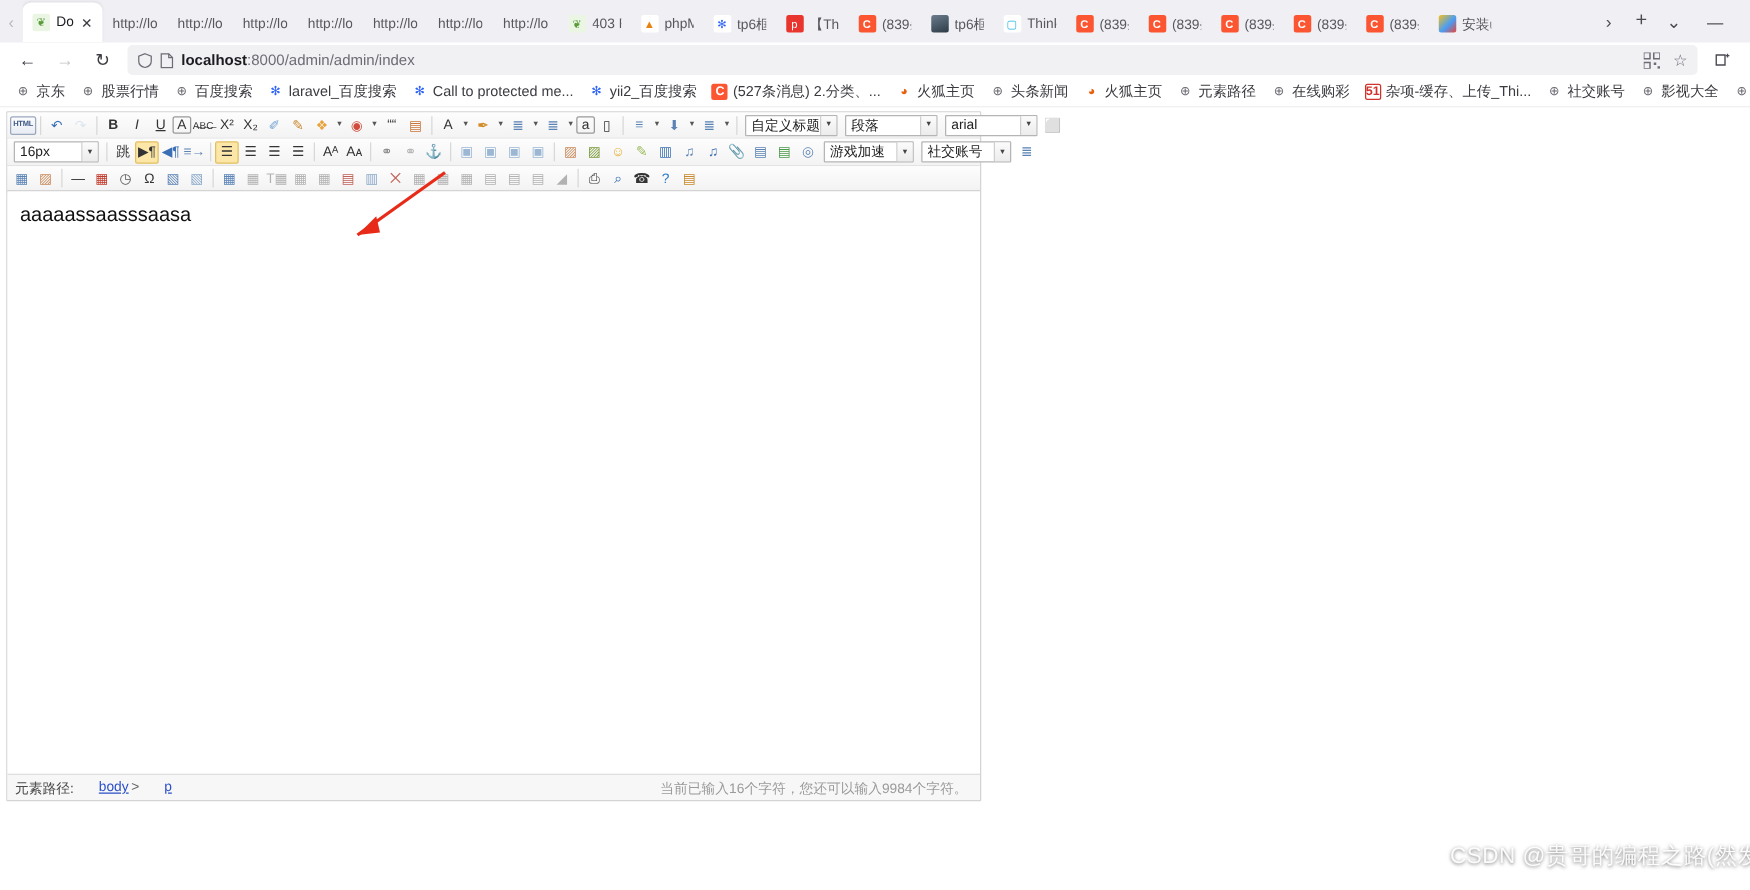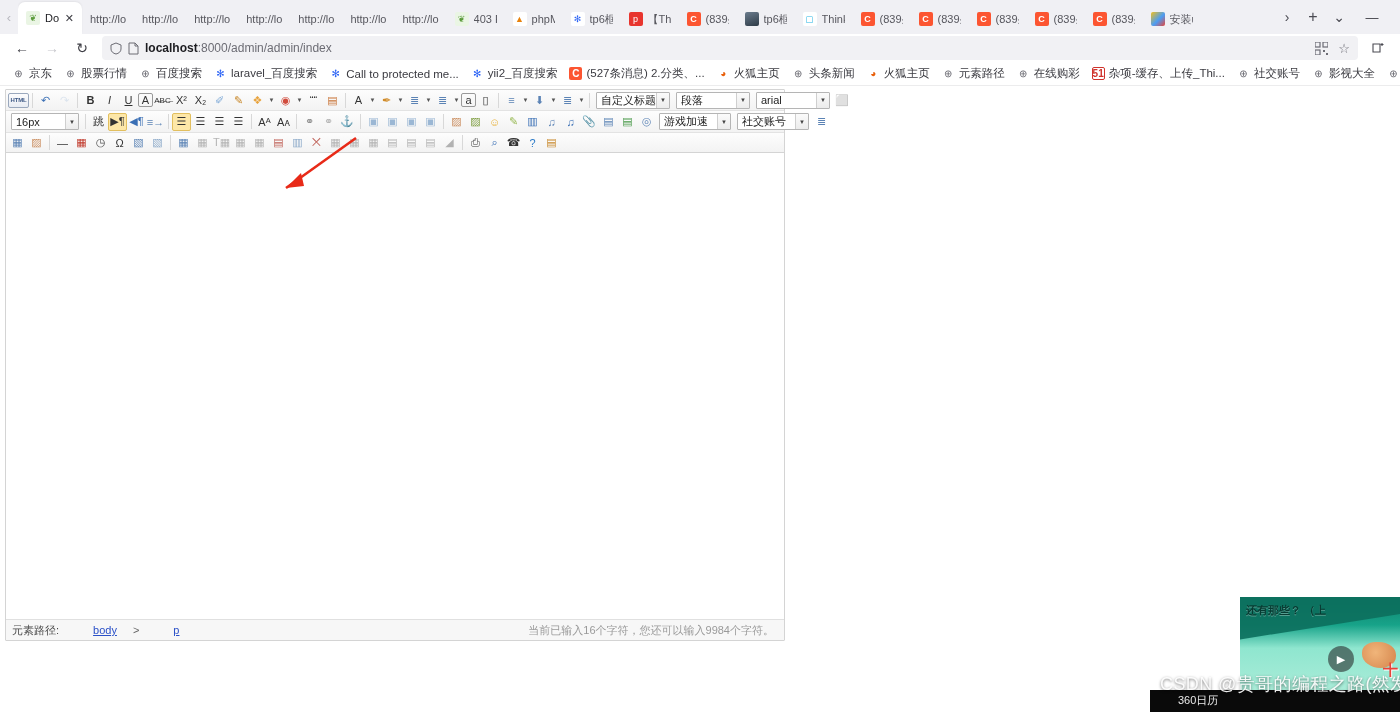--- a/index.html
+++ b/index.html
@@ -273,21 +273,21 @@
     height: 21px;
     background: #f7f7f7;
     border-top: 1px solid #e0e0e0;
     display: flex;
     align-items: center;
     padding: 0 6px;
     font-size: 11px;
     color: #555;
   }
   .statusbar .path-label { color:#4a4a4a; }
-  .statusbar a { color:#2a50c8; text-decoration: underline; margin: 0 16px; padding-left: 18px; }
+  .statusbar a { color:#2a50c8; text-decoration: underline; margin: 0 2px; padding-left: 18px; }
   .statusbar .sep { color:#666; }
   .statusbar .count { margin-left:auto; color:#9a9a9a; font-size:11px; padding-right:4px;}
 
   
   .arrow-anno { position: absolute; left: 270px; top: 48px; width: 100px; height: 62px; pointer-events:none; }
 
   
   .video-ad {
     position: absolute;
     right: 0; bottom: 22px;
@@ -851,42 +851,35 @@
             <span style="font-size: 11px;">☎</span>
           </div>
           <div class="tbtn" style="color: rgb(42, 122, 200);">
             <span style="font-size: 11px;">?</span>
           </div>
           <div class="tbtn" style="color: rgb(201, 138, 46);">
             <span style="font-size: 11px;">▤</span>
           </div>
         </div>
 
+      <div class="editor-body">
+        <div class="editor-text">aaaaassaasssaasa</div>
+      </div>
 
       <div class="statusbar">
         <span class="path-label">元素路径:</span>
         <a href="#">body</a>
         <span class="sep">&gt;</span>
         <a href="#">p</a>
         <span class="count">当前已输入16个字符，您还可以输入9984个字符。</span>
       </div>
     </div>
 
     <svg class="arrow-anno" viewBox="0 0 100 62">
       <path d="M86 4 L16 54" stroke="#e82a18" stroke-width="2.6" fill="none"></path>
       <path d="M16 54 L31 39 L34 52 Z" fill="#e82a18"></path>
     </svg>
 
-    <div class="video-ad">
-      <div class="vdiag"></div>
-      <div class="vtitle vtitle2">还有那些？ （上</div>
-      <div class="vchar"></div>
-      <div class="play">▶</div>
-      <div class="vbadge">十</div>
-    </div>
-
-    <div class="ad-strip">
-      <span class="label">360日历</span>
-    </div>
+
 
     <div class="csdn-wm">CSDN @贵哥的编程之路(然发分享)</div>
   </div>
 </div>
 
 </body></html>

